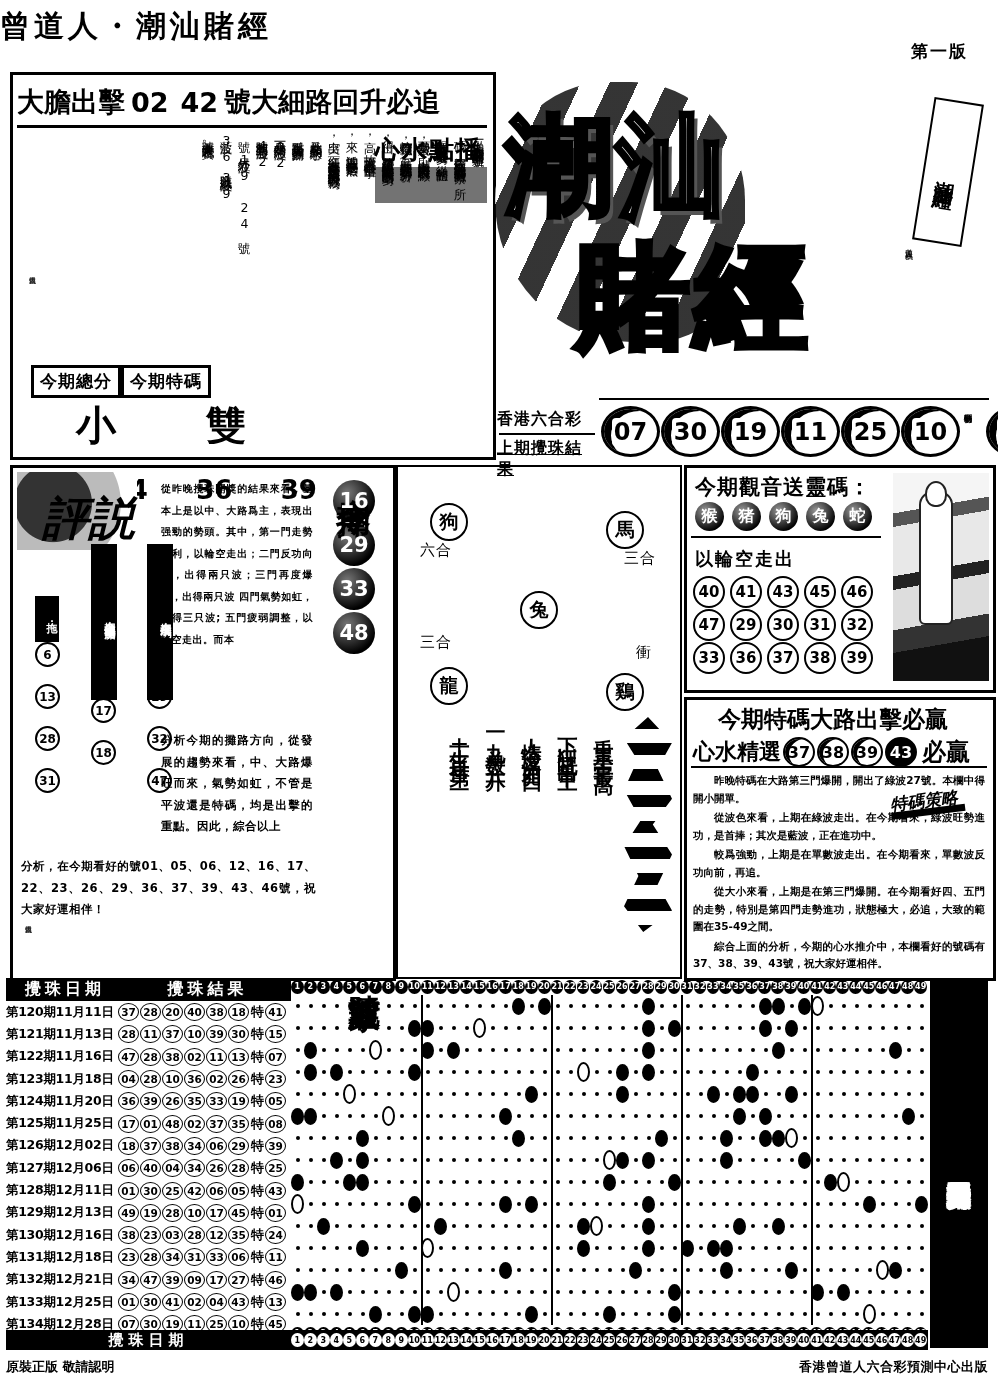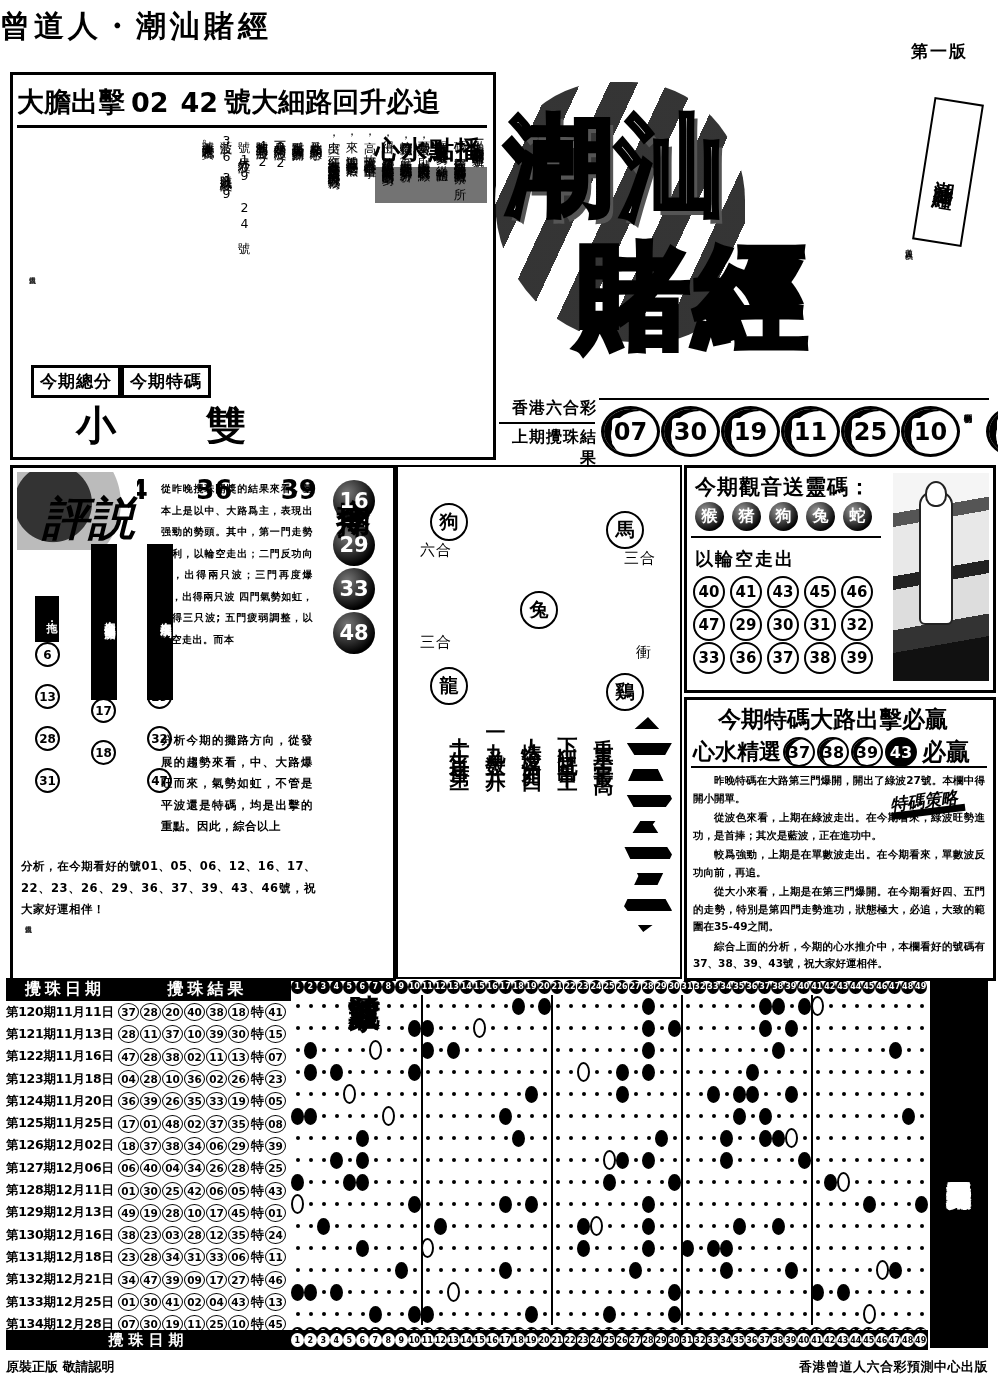--- a/index.html
+++ b/index.html
@@ -38,24 +38,24 @@
      color:#fff;-webkit-text-stroke:6px #000;}
   .logoStripe{position:absolute;top:10px;left:0px;width:250px;height:260px;
      background:repeating-linear-gradient(115deg,#111 0 26px,#fff 26px 52px);opacity:.85;
      border-radius:50% 50% 40% 60%;}
   .logoTag{position:absolute;top:28px;right:22px;width:46px;height:140px;border:2px solid #000;
      display:flex;align-items:center;justify-content:center;transform:rotate(9deg);background:#fff;}
   .logoTag span{writing-mode:vertical-rl;text-orientation:upright;font-size:20px;font-weight:bold;letter-spacing:3px;}
   .logoSign{position:absolute;top:170px;right:82px;writing-mode:vertical-rl;font-size:8px;letter-spacing:1px;}
   
   #ballsRow{top:396px;left:495px;width:500px;height:62px;}
-  #ballsRow .lbl{position:absolute;left:2px;top:2px;width:100px;text-align:right;}
+  #ballsRow .lbl{position:absolute;left:2px;top:13px;width:100px;text-align:left;}
   #ballsRow .lbl .l1{font-size:16px;font-weight:bold;letter-spacing:1px;}
   #ballsRow .lbl hr{border:0;border-top:2px solid #000;margin:3px 2px;}
-  #ballsRow .lbl .l2{font-size:16px;font-weight:bold;letter-spacing:1px;}
+  #ballsRow .lbl .l2{font-size:16px;font-weight:bold;letter-spacing:1px;text-decoration:underline;}
   #ballsRow .bline{position:absolute;left:104px;top:2px;width:390px;height:2px;background:#000;}
   .balls{position:absolute;left:106px;top:10px;display:flex;gap:1px;}
   .ball{width:53px;height:45px;border:3px solid #000;border-radius:50%;display:flex;align-items:center;
         justify-content:center;font-size:24px;font-weight:bold;background:#fff;
         box-shadow:inset 9px 4px 0 -2px #000;}
   .ball span{background:#fff;padding:0 2px;border-radius:4px;}
   
   #panelMidLeft{top:465px;left:10px;width:380px;height:510px;border:3px solid #000;}
   #pingshuo{position:absolute;top:4px;left:4px;width:120px;height:78px;
       background:radial-gradient(circle at 30% 40%,#333 0 40%,#bbb 41% 70%,#fff 71%);}

